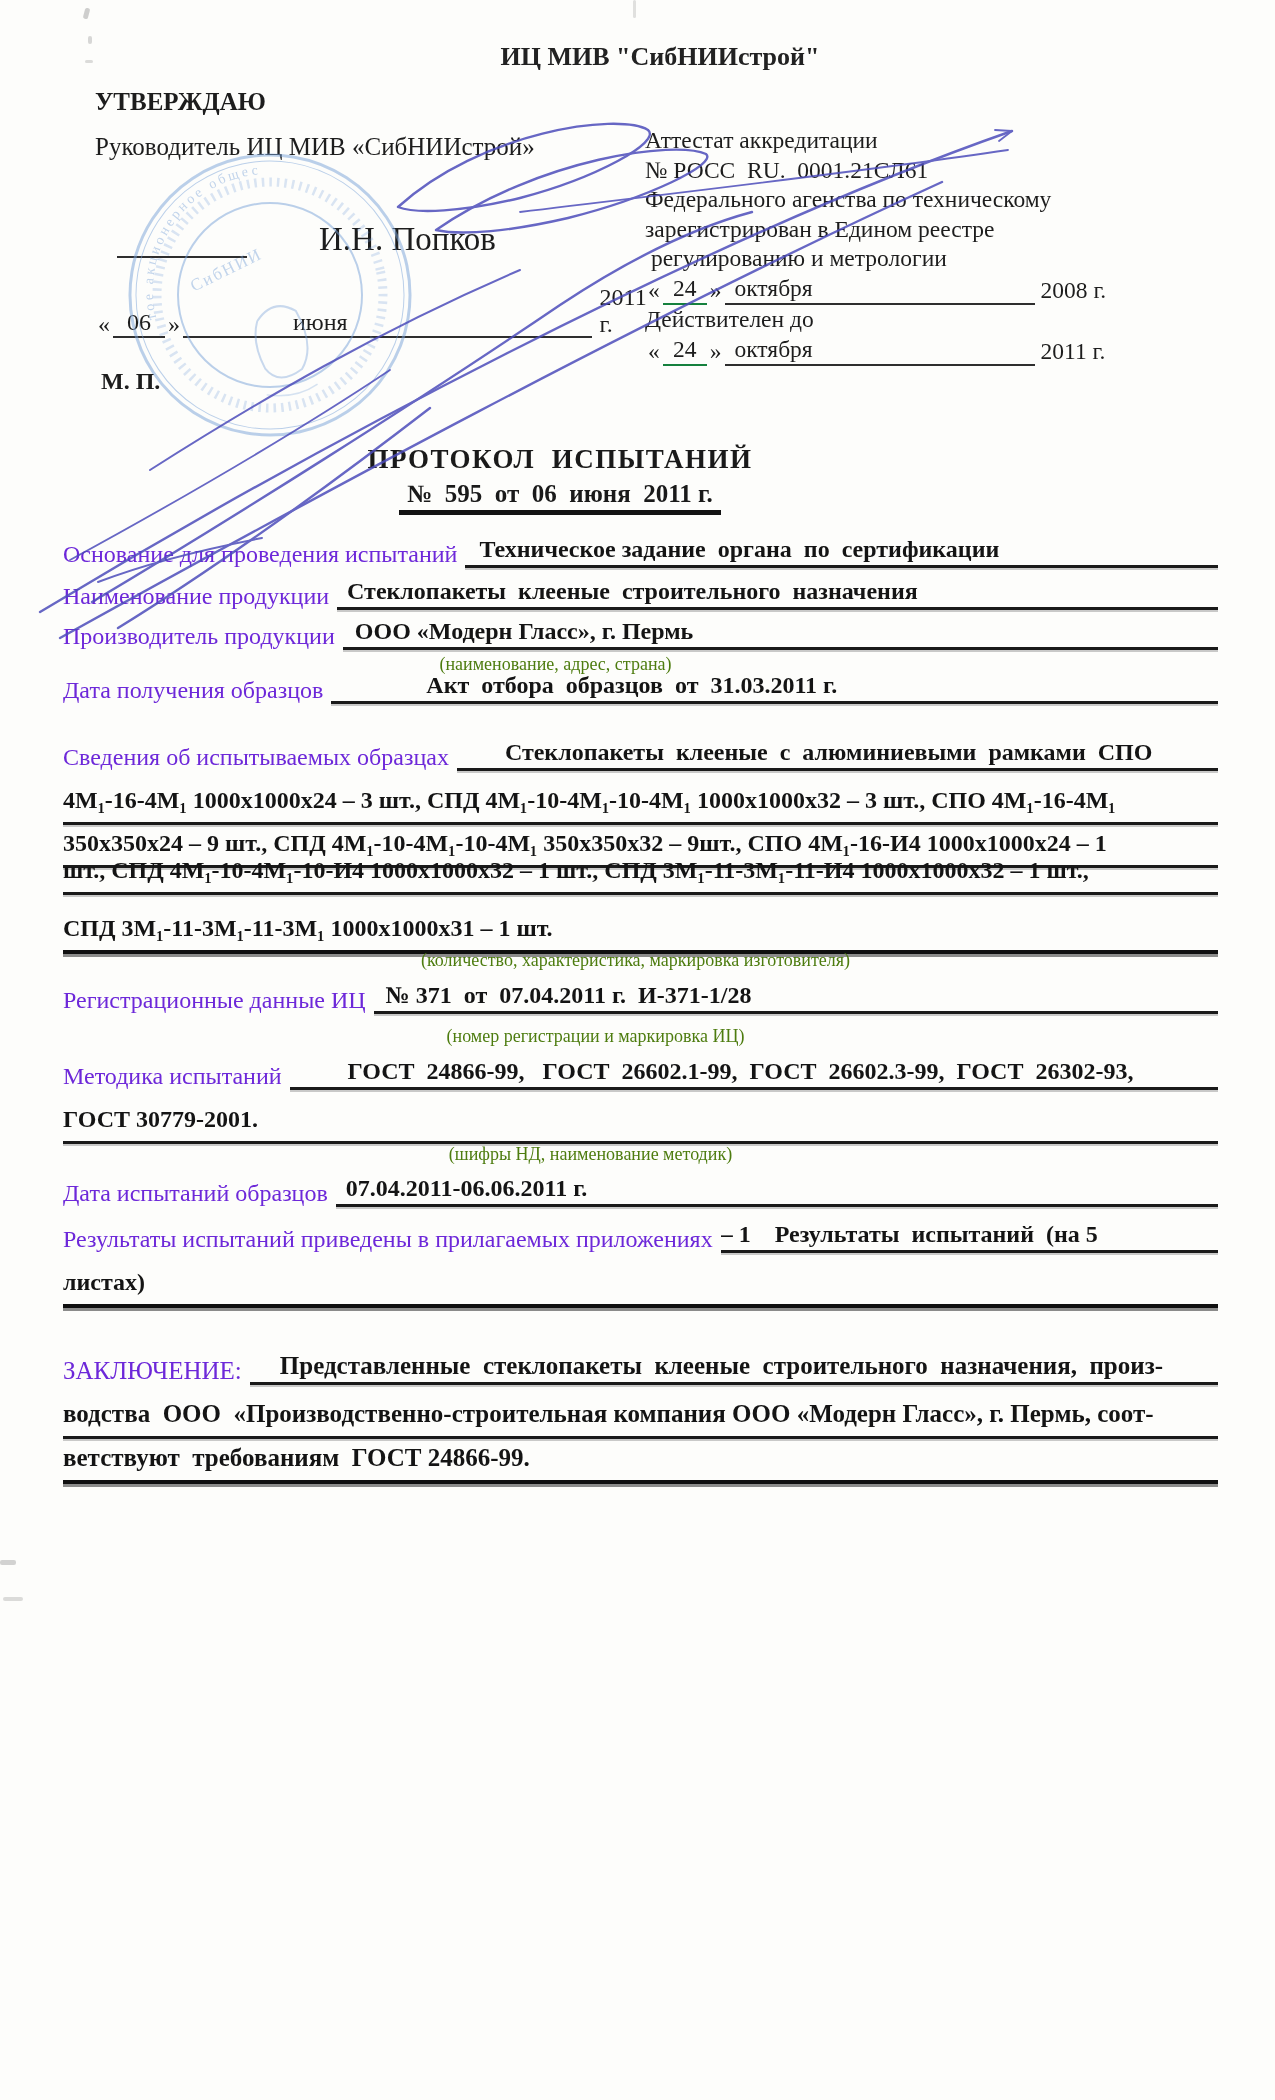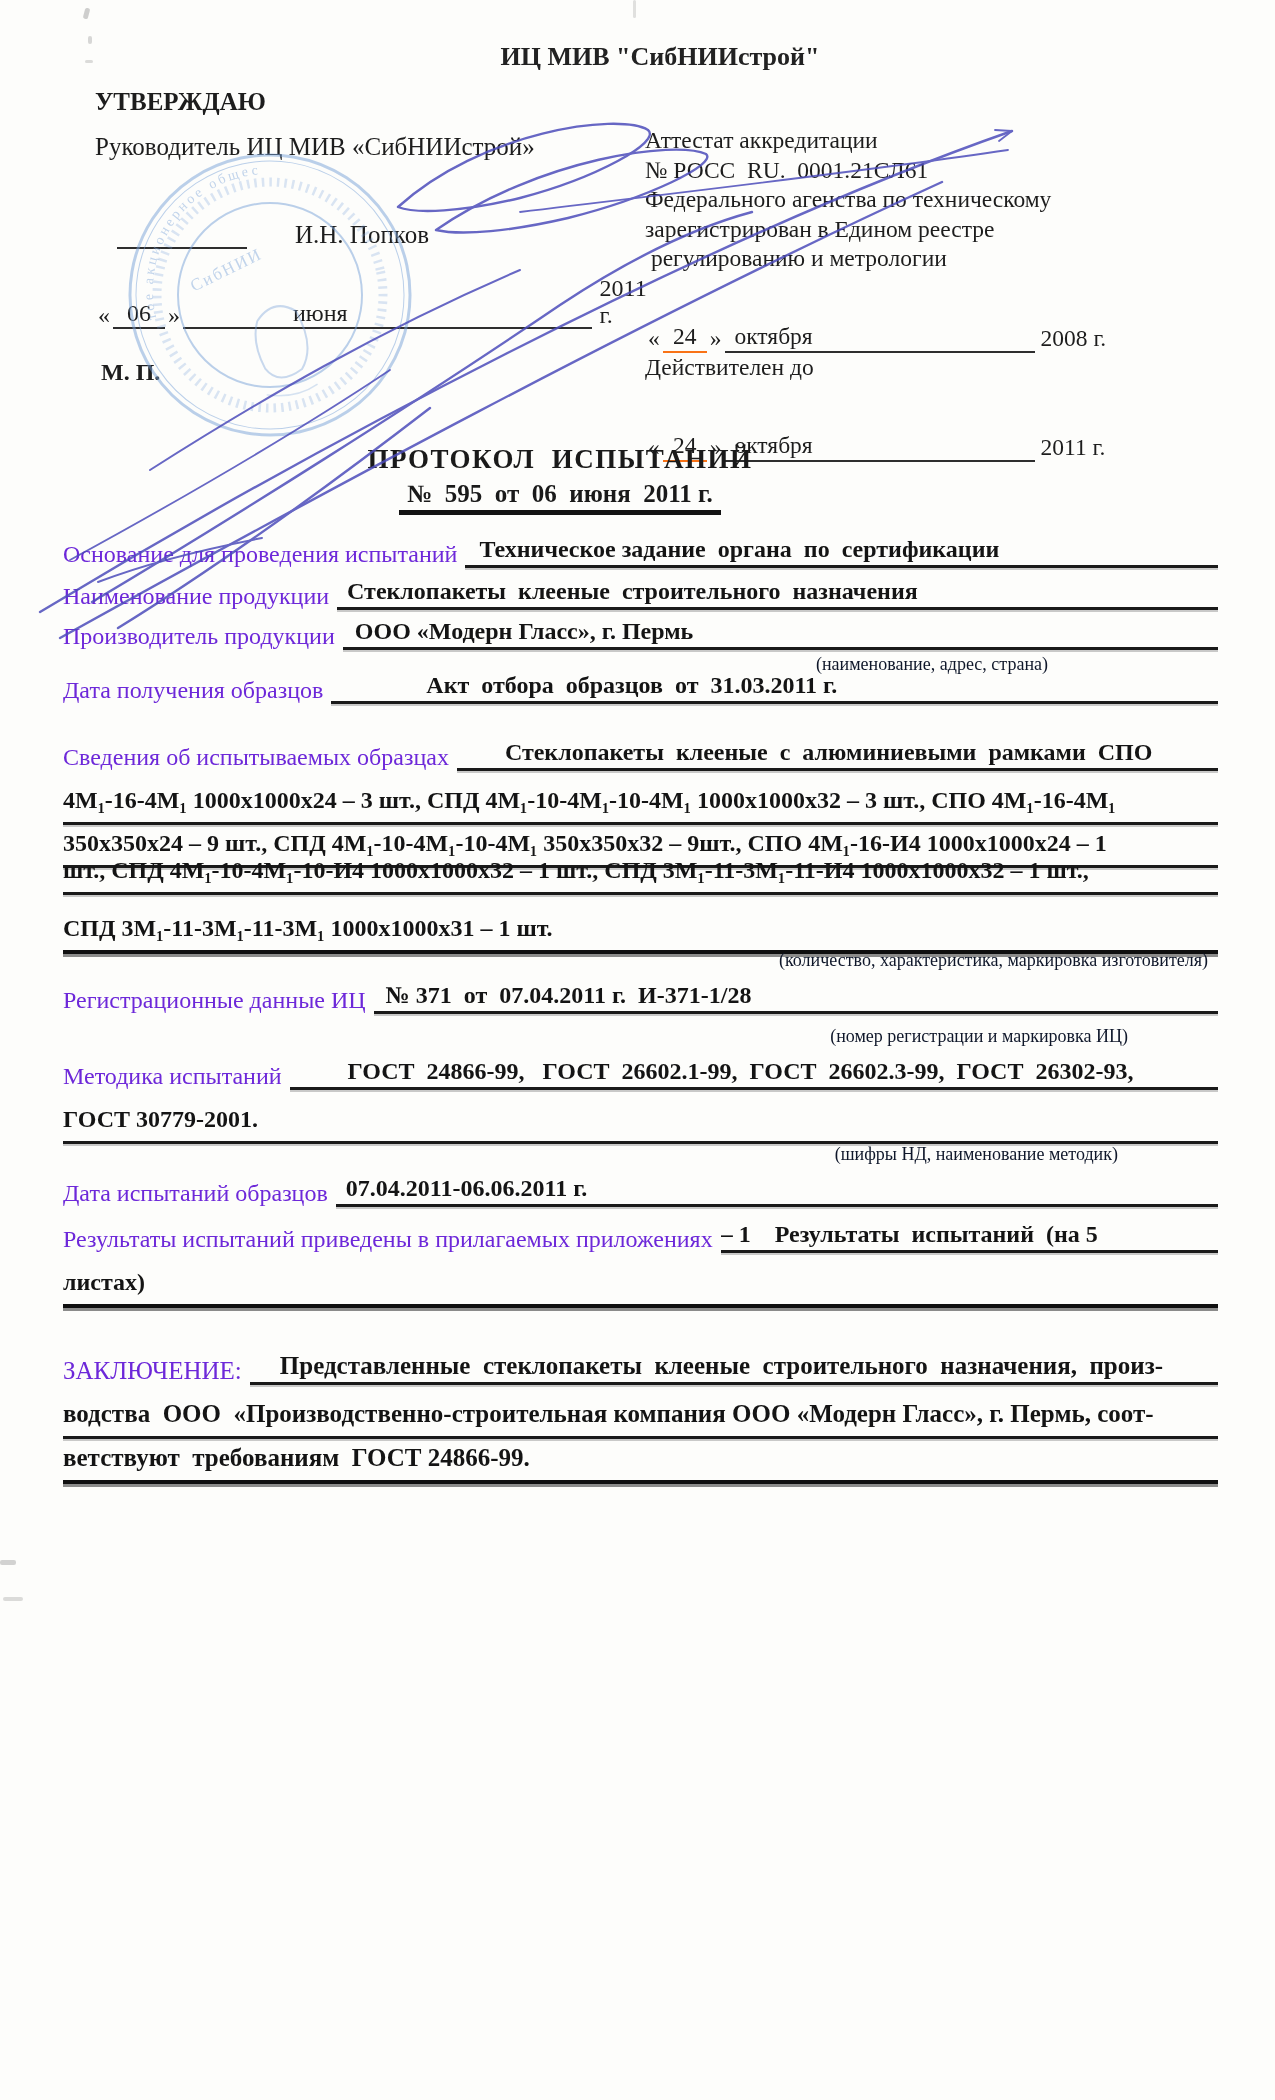--- a/index.html
+++ b/index.html
@@ -17,48 +17,48 @@
   .org-header{
     position:absolute;left:45px;top:42px;width:1230px;
     text-align:center;font-weight:bold;font-size:26px;color:#222;
   }
   
   .approve{position:absolute;left:95px;top:88px;width:570px;}
   .a-title{font-weight:bold;font-size:25px;}
   .a-role{margin-top:17px;font-size:25px;}
   .a-sign{margin-top:60px;display:flex;align-items:flex-end;}
   .a-blank{width:130px;height:26px;margin-left:22px;border-bottom:2px solid #2e2e2e;}
-  .a-name{margin-left:48px;font-size:25px;}
+  .a-name{margin-left:72px;font-size:33px;}
   .a-date{margin-top:26px;display:flex;align-items:flex-end;font-size:24px;}
   .q{padding:0 3px;}
   .du{min-width:52px;text-align:center;border-bottom:2px solid #2e2e2e;}
   .dseg{width:302px;border-bottom:2px solid #2e2e2e;padding-left:110px;white-space:pre;}
   .dyear{margin-left:8px;}
   .a-mp{margin-top:30px;margin-left:6px;font-weight:bold;font-size:24px;}
   
   .accred{position:absolute;left:645px;top:126px;width:540px;font-size:23.5px;line-height:29.5px;}
   .ac-date{display:flex;align-items:flex-end;}
-  .ac-du{min-width:44px;text-align:center;border-bottom:2px solid #f97316;margin-top:48px;}
+  .ac-du{min-width:44px;text-align:center;border-bottom:2px solid #15803d;}
   .ac-seg{width:300px;border-bottom:2px solid #2e2e2e;padding-left:10px;white-space:pre;}
   .ac-year{margin-left:6px;}
   
   .title{position:absolute;left:330px;top:444px;width:460px;text-align:center;color:#1a1a1a;}
   .t1{font-weight:bold;font-size:27px;letter-spacing:1.5px;}
   .t2{margin-top:5px;}
   .t2u{display:inline-block;font-weight:bold;font-size:25px;border-bottom:5px solid #131313;padding:0 8px 2px 8px;white-space:pre;}
   
   .row{position:absolute;left:63px;right:57px;display:flex;align-items:flex-end;height:36px;font-size:24px;}
   .lbl{white-space:pre;padding-right:8px;color:#6d28d9;}
   .val{flex:1;font-weight:bold;white-space:pre;overflow:hidden;color:#141414;
        border-bottom:3px solid #1a1a1a;box-shadow:0 2px 0 rgba(70,70,70,.28);padding-bottom:2px;}
   .fullline{position:absolute;left:63px;right:57px;font-weight:bold;white-space:pre;overflow:hidden;
        font-size:24px;color:#141414;height:38px;display:flex;align-items:flex-end;
        border-bottom:3px solid #1a1a1a;box-shadow:0 2px 0 rgba(70,70,70,.28);padding-bottom:8px;}
   .heavy{border-bottom:4px solid #0f0f0f;box-shadow:0 3px 0 rgba(45,45,45,.55);}
-  .note{position:absolute;left:63px;right:57px;text-align:right;font-size:18px;color:#0f172a;}
+  .note{position:absolute;left:63px;right:57px;text-align:center;font-size:18px;color:#4d7c0f;}
   
   .art{position:absolute;background:#a8a8a8;border-radius:2px;}
   
   .ink{position:absolute;left:0;top:0;pointer-events:none;}
 </style>
 </head>
 <body>
 
 <div class="page">
 

